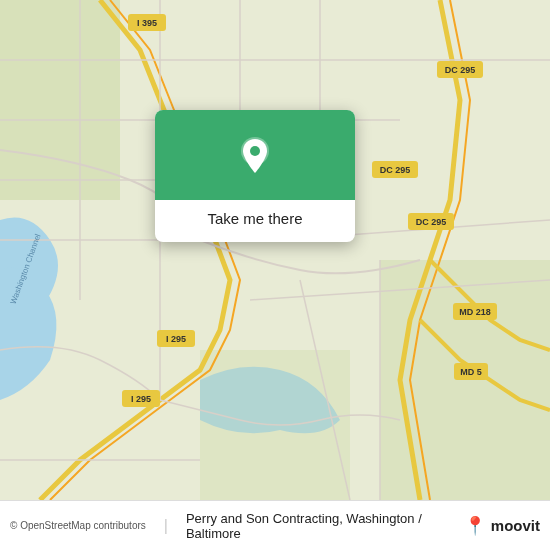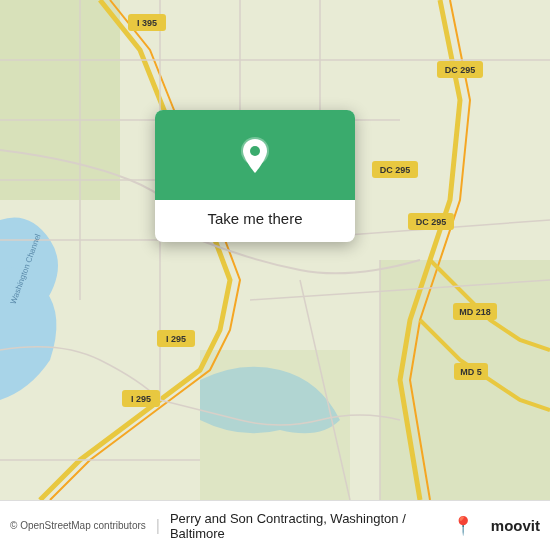--- a/index.html
+++ b/index.html
@@ -69,21 +69,21 @@
 
     
     #bottom-bar {
       width: 550px;
       height: 50px;
       background: white;
       border-top: 1px solid #ddd;
       display: flex;
       align-items: center;
       padding: 0 10px;
-      gap: 4px;
+      gap: 12px;
     }
 
     #copyright-text {
       font-size: 10px;
       color: #555;
     }
 
     #bottom-title {
       font-size: 13px;
       color: #222;
@@ -97,21 +97,20 @@
     }
 
     #moovit-pin {
       font-size: 18px;
     }
 
     #moovit-text {
       font-size: 15px;
       font-weight: bold;
       color: #222;
-      margin-left: 12px;
     }
   </style>
 </head>
 <body>
 
 <div id="map-container">
   <svg id="map-svg" viewBox="0 0 550 500" xmlns="http://www.w3.org/2000/svg">
 
     <rect width="550" height="500" fill="#e8ebd5"></rect>
 

